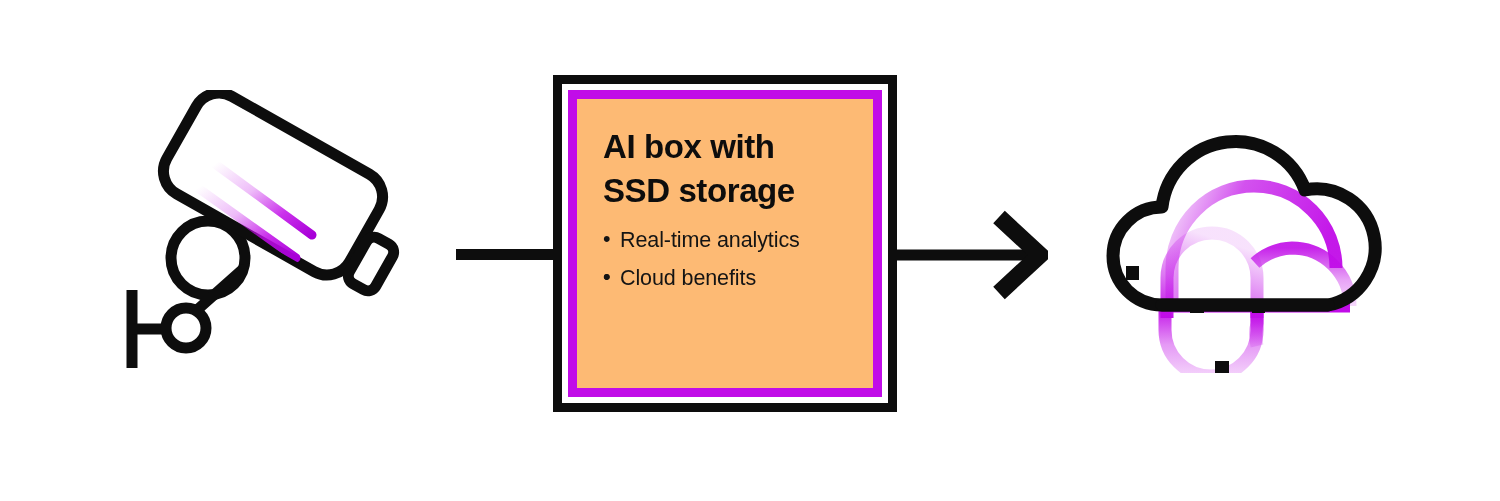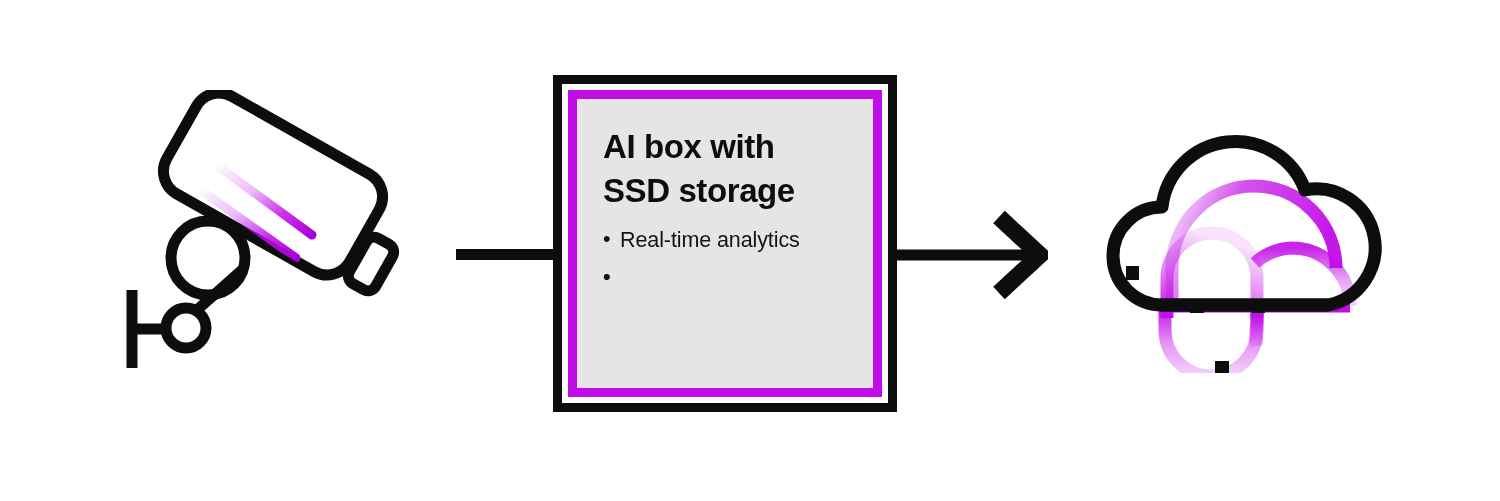--- a/index.html
+++ b/index.html
@@ -49,21 +49,21 @@
     box-sizing: border-box;
     border: 9px solid #0d0d0d;
     background: #ffffff;
     padding: 6px;
   }
   .ai-box-inner {
     box-sizing: border-box;
     width: 100%;
     height: 100%;
     border: 9px solid #c10ce8;
-    background: #e5e5e5;
+    background: #fdba74;
     padding: 26px 22px 10px 26px;
   }
   .ai-box-title {
     font-size: 33px;
     font-weight: bold;
     line-height: 1.32;
     color: #0d0d0d;
     letter-spacing: -0.4px;
     margin: 0 0 14px 0;
     white-space: pre-line;
@@ -166,20 +166,21 @@
       <ul class="ai-box-list">
         <li>
           <span class="bullet">•</span>
           <span>Real-time analytics</span>
         </li>
         <li>
           <span class="bullet">•</span>
         </li>
         <li>
           <span class="bullet">•</span>
+          <span>Cloud benefits</span>
         </li>
       </ul>
     </div>
   </div>
 
   <div class="connector-right">
     <svg viewBox="0 0 155 100" width="155" height="100">
       <line x1="0" y1="50" x2="142" y2="50" stroke="#0d0d0d" stroke-width="11"></line>
       <polyline points="106,12 147,50 106,88" fill="none" stroke="#0d0d0d" stroke-width="17" stroke-linecap="butt" stroke-linejoin="miter"></polyline>
     </svg>

